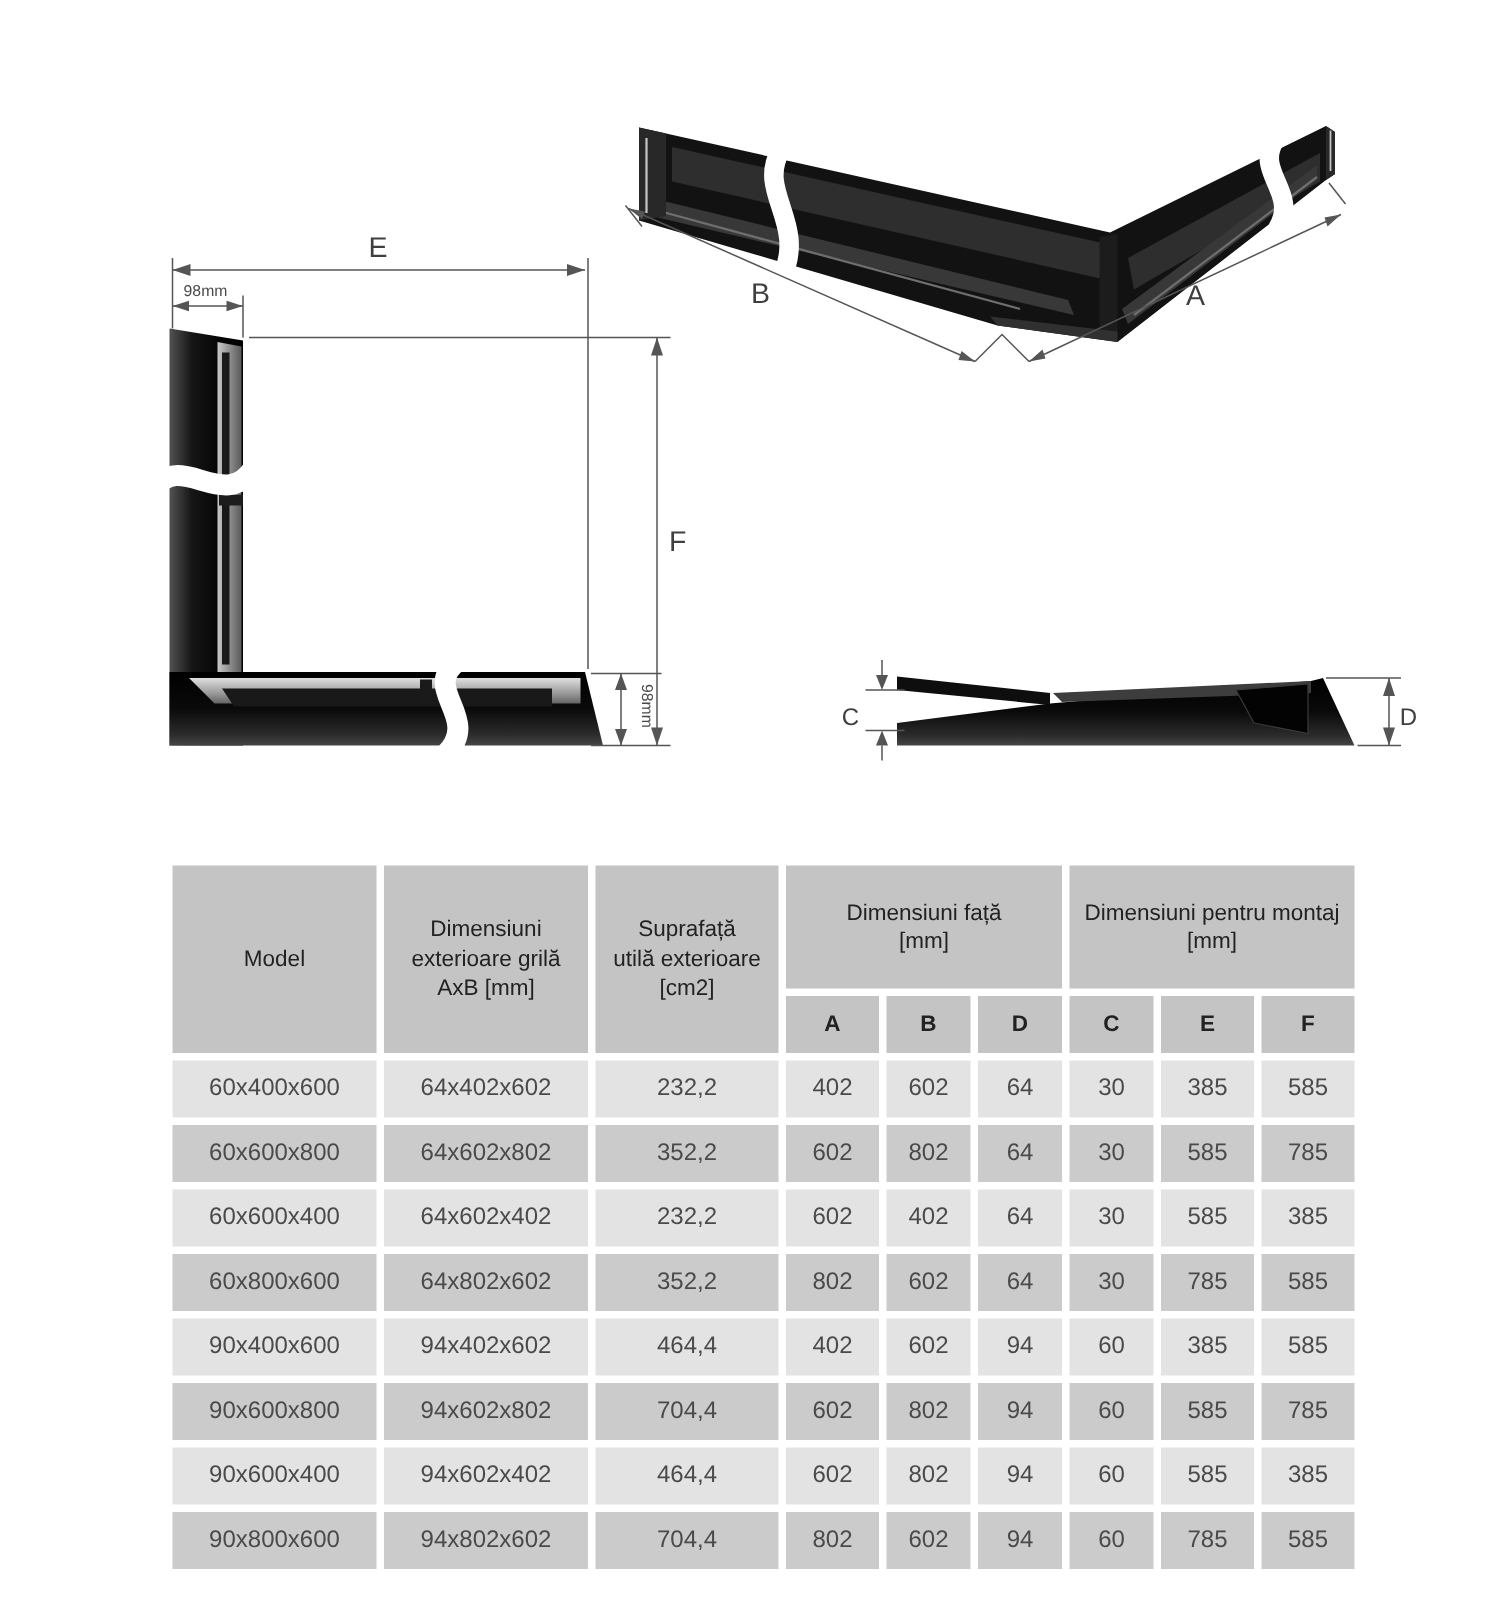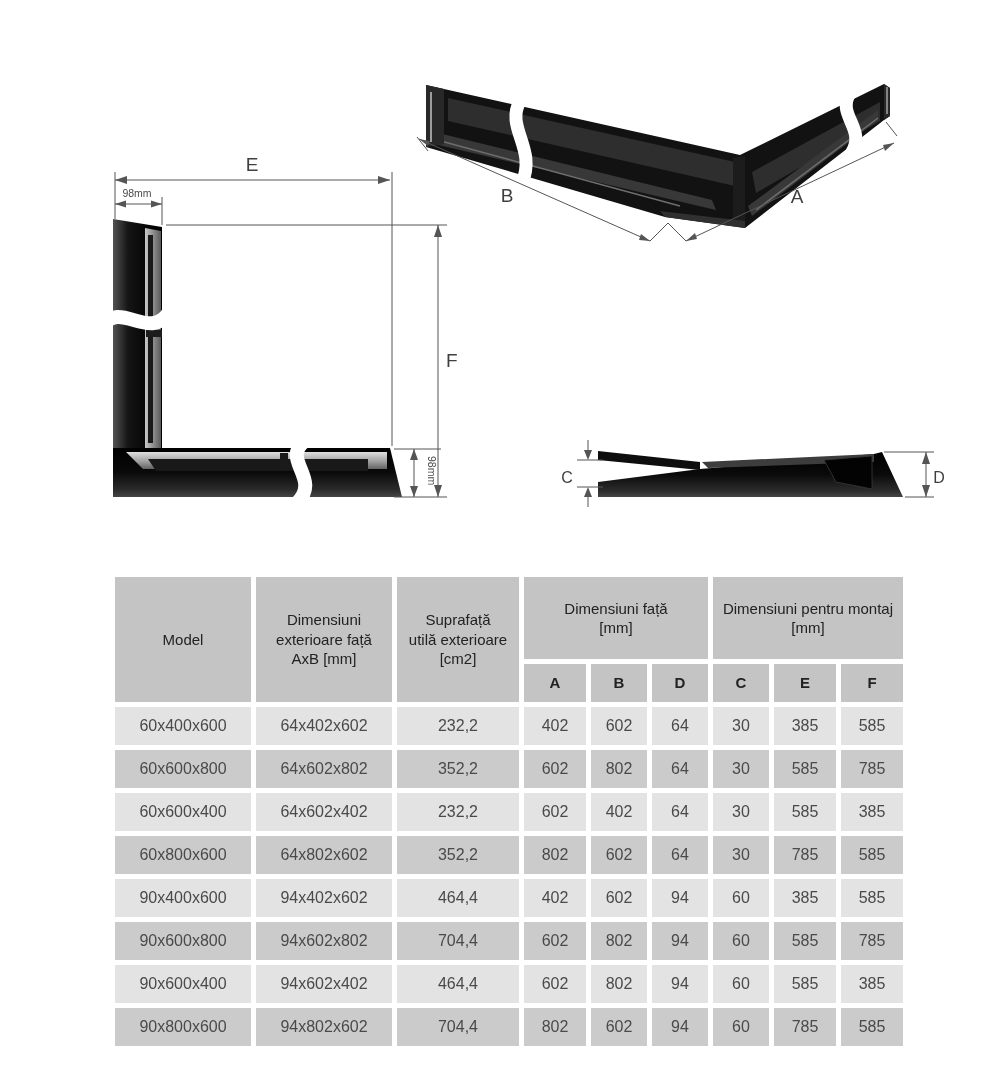--- a/index.html
+++ b/index.html
@@ -161,21 +161,21 @@
           <col style="width:56px">
           <col style="width:56px">
         <col style="width:56px">
           <col style="width:62px">
           <col style="width:62px">
       </colgroup>
       <thead>
         <tr class="main">
           <th rowspan="2">Model</th>
           <th rowspan="2">Dimensiuni
-exterioare față
+exterioare grilă
 AxB [mm]</th>
           <th rowspan="2">Suprafață
 utilă exterioare
 [cm2]</th>
           <th colspan="3">Dimensiuni față
 [mm]</th>
           <th colspan="3">Dimensiuni pentru montaj
 [mm]</th>
         </tr>
         <tr class="sub">

